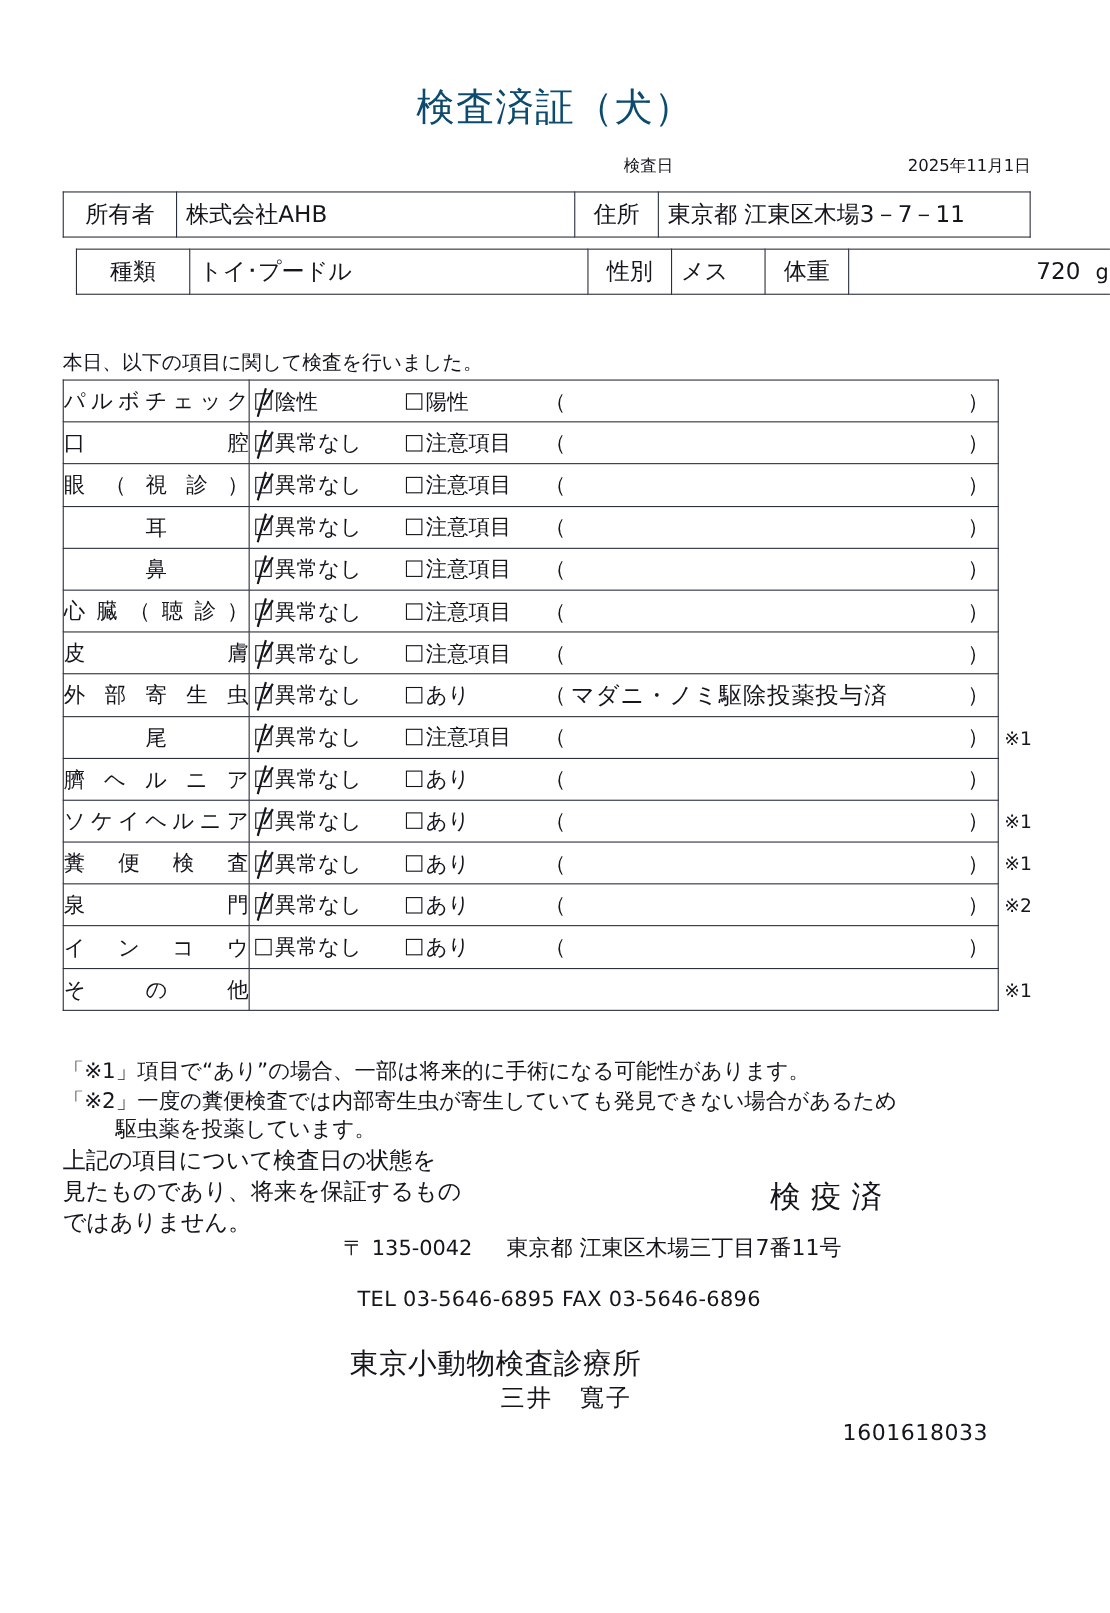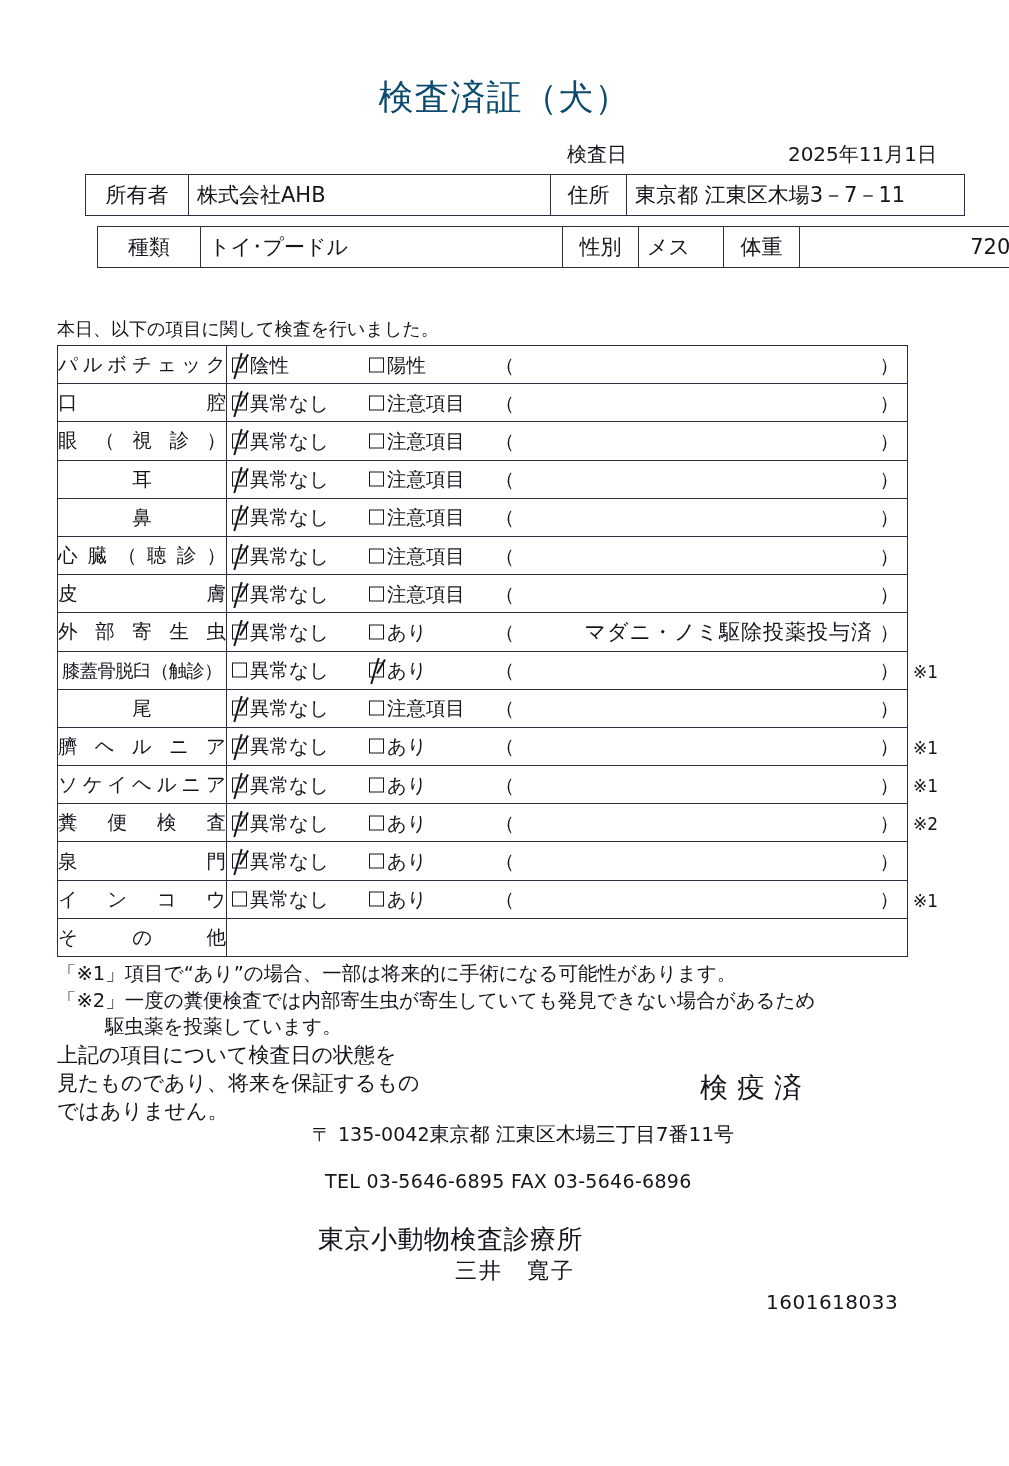--- a/index.html
+++ b/index.html
@@ -24,31 +24,30 @@
     letter-spacing: 1px;
     font-weight: 400;
     color: #0c4a6e;
   }
 
   
   .examdate-row {
     position: absolute;
     top: 141px; left: 57px; width: 880px;
     height: 28px;
-    font-size: 20px;
+    font-size: 15px;
   }
   .examdate-label { position: absolute; left: 510px; top: 0; }
   .examdate-value { position: absolute; right: 0; top: 0; }
 
   
   .info-tbl {
     position: absolute;
     border-collapse: collapse;
     table-layout: fixed;
-    margin-left: 28px;
   }
   .info-tbl td {
     border: 1.6px solid #2b3040;
     height: 41px;
     padding: 0 8px;
     font-size: 21px;
     vertical-align: middle;
     white-space: nowrap;
     overflow: hidden;
   }
@@ -107,21 +106,21 @@
     transform: translateY(-50%);
     white-space: nowrap;
     font-size: 19.5px;
   }
   .opt-a { left: 5px; }
   .opt-b { left: 142px; }
 
   .paren-l { position: absolute; left: 268px; top: 50%; transform: translateY(-50%); font-size: 19.5px; }
   .paren-r { position: absolute; right: 8px;  top: 50%; transform: translateY(-50%); font-size: 19.5px; }
   .note-in { position: absolute; left: 292px; right: 34px; top: 50%; transform: translateY(-50%);
-             text-align: right; font-size: 21px; letter-spacing: 1px; white-space: nowrap; }
+             text-align: left; font-size: 21px; letter-spacing: 1px; white-space: nowrap; }
 
   
   .cbox {
     display: inline-block;
     position: relative;
     width: 15px; height: 15px;
     border: 1.6px solid #14161c;
     margin-right: 3px;
     vertical-align: -1px;
   }
@@ -371,31 +370,20 @@
         <td class="optcell">
           <span class="opt opt-a"><span class="cbox checked"></span><span>異常なし</span></span>
           <span class="opt opt-b"><span class="cbox"></span><span>あり</span></span>
           <span class="paren-l">（</span>
           <span class="paren-r">）</span>
           <span class="note-in">マダニ・ノミ駆除投薬投与済</span>
         </td>
       </tr>
       <tr>
         <td class="itemlabel">
-          <div class="lbl-spread c tight">膝蓋骨脱臼（触診）</div>
-        </td>
-        <td class="optcell">
-          <span class="opt opt-a"><span class="cbox"></span><span>異常なし</span></span>
-          <span class="opt opt-b"><span class="cbox checked"></span><span>あり</span></span>
-          <span class="paren-l">（</span>
-          <span class="paren-r">）</span>
-        </td>
-      </tr>
-      <tr>
-        <td class="itemlabel">
           <div class="lbl-spread c">尾</div>
         </td>
         <td class="optcell">
           <span class="opt opt-a"><span class="cbox checked"></span><span>異常なし</span></span>
           <span class="opt opt-b"><span class="cbox"></span><span>注意項目</span></span>
           <span class="paren-l">（</span>
           <span class="paren-r">）</span>
         </td>
       </tr>
       <tr>
@@ -506,18 +494,18 @@
 
 <div class="disclaim">
   <div>上記の項目について検査日の状態を</div>
   <div>見たものであり、将来を保証するもの</div>
   <div>ではありません。</div>
 </div>
 
 <div class="stamp">検疫済</div>
 
 <div class="contact" id="addr">
-  <span class="zip">〒</span><span class="zip" style="margin-left:7px">135-0042</span><span style="">東京都 江東区木場三丁目7番11号</span>
+  <span class="zip">〒</span><span class="zip" style="margin-left:7px">135-0042</span><span style="margin-left:31px">東京都 江東区木場三丁目7番11号</span>
 </div>
 <div class="contact" id="tel">TEL 03-5646-6895  FAX 03-5646-6896</div>
 <div class="clinic-name">東京小動物検査診療所</div>
 <div class="clinic-person">三井　寬子</div>
 <div class="serial">1601618033</div>
 
 </body></html>

